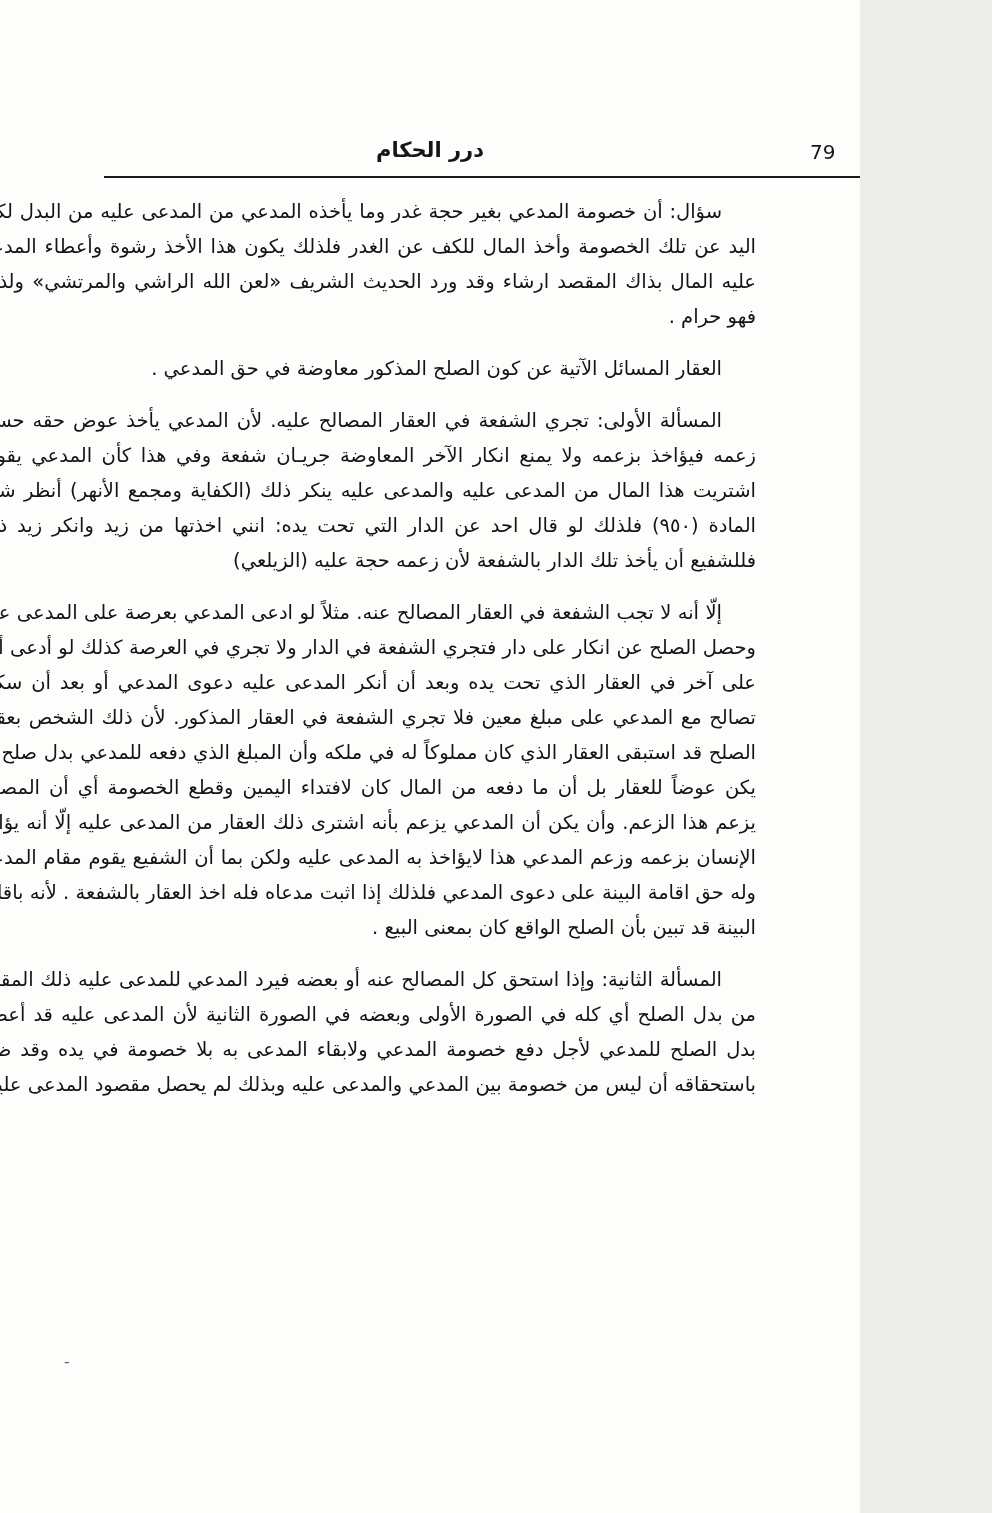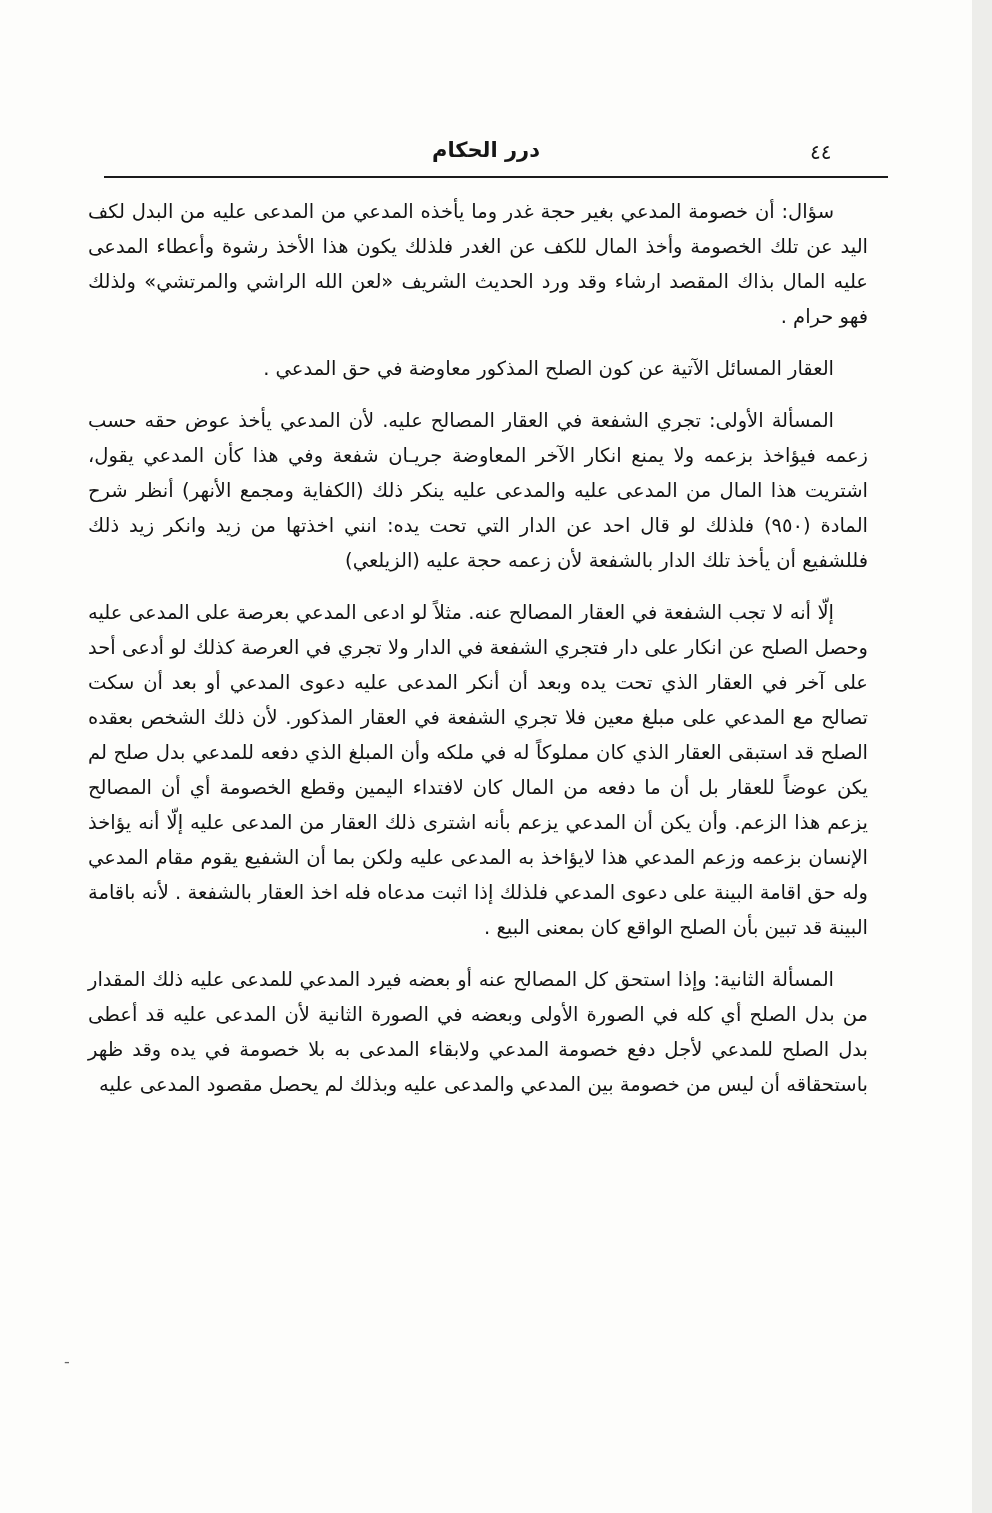--- a/index.html
+++ b/index.html
@@ -5,21 +5,21 @@
   * { box-sizing: border-box; }
   html, body { margin: 0; padding: 0; }
   body {
     width: 992px;
     height: 1513px;
     background: #ededea;
     font-family: "DejaVu Sans", sans-serif;
   }
   .page {
     position: relative;
-    width: 972px;
+    width: 860px;
     height: 1513px;
     background: #fdfdfb;
     color: #161616;
     overflow: hidden;
   }
   .book-title {
     position: absolute;
     top: 138px;
     left: 0;
     right: 0;
@@ -66,21 +66,21 @@
     font-size: 16px;
   }
 </style>
 </head>
 <body>
 
 <div class="page">
 
   <div class="book-title">درر الحكام</div>
 
-  <div class="page-number">٤٤</div>
+  <div class="page-number">79</div>
 
   <div class="header-rule"></div>
 
   <div class="text-body">
     <p>سؤال: أن خصومة المدعي بغير حجة غدر وما يأخذه المدعي من المدعى عليه من البدل لكف اليد عن تلك الخصومة وأخذ المال للكف عن الغدر فلذلك يكون هذا الأخذ رشوة وأعطاء المدعى عليه المال بذاك المقصد ارشاء وقد ورد الحديث الشريف «لعن الله الراشي والمرتشي» ولذلك فهو حرام .</p>
     <p>العقار المسائل الآتية عن كون الصلح المذكور معاوضة في حق المدعي .</p>
     <p>المسألة الأولى: تجري الشفعة في العقار المصالح عليه. لأن المدعي يأخذ عوض حقه حسب زعمه فيؤاخذ بزعمه ولا يمنع انكار الآخر المعاوضة جريـان شفعة وفي هذا كأن المدعي يقول، اشتريت هذا المال من المدعى عليه والمدعى عليه ينكر ذلك (الكفاية ومجمع الأنهر) أنظر شرح المادة (٩٥٠) فلذلك لو قال احد عن الدار التي تحت يده: انني اخذتها من زيد وانكر زيد ذلك فللشفيع أن يأخذ تلك الدار بالشفعة لأن زعمه حجة عليه (الزيلعي)</p>
     <p>إلّا أنه لا تجب الشفعة في العقار المصالح عنه. مثلاً لو ادعى المدعي بعرصة على المدعى عليه وحصل الصلح عن انكار على دار فتجري الشفعة في الدار ولا تجري في العرصة كذلك لو أدعى أحد على آخر في العقار الذي تحت يده وبعد أن أنكر المدعى عليه دعوى المدعي أو بعد أن سكت تصالح مع المدعي على مبلغ معين فلا تجري الشفعة في العقار المذكور. لأن ذلك الشخص بعقده الصلح قد استبقى العقار الذي كان مملوكاً له في ملكه وأن المبلغ الذي دفعه للمدعي بدل صلح لم يكن عوضاً للعقار بل أن ما دفعه من المال كان لافتداء اليمين وقطع الخصومة أي أن المصالح يزعم هذا الزعم. وأن يكن أن المدعي يزعم بأنه اشترى ذلك العقار من المدعى عليه إلّا أنه يؤاخذ الإنسان بزعمه وزعم المدعي هذا لايؤاخذ به المدعى عليه ولكن بما أن الشفيع يقوم مقام المدعي وله حق اقامة البينة على دعوى المدعي فلذلك إذا اثبت مدعاه فله اخذ العقار بالشفعة . لأنه باقامة البينة قد تبين بأن الصلح الواقع كان بمعنى البيع .</p>
     <p>المسألة الثانية: وإذا استحق كل المصالح عنه أو بعضه فيرد المدعي للمدعى عليه ذلك المقدار من بدل الصلح أي كله في الصورة الأولى وبعضه في الصورة الثانية لأن المدعى عليه قد أعطى بدل الصلح للمدعي لأجل دفع خصومة المدعي ولابقاء المدعى به بلا خصومة في يده وقد ظهر باستحقاقه أن ليس من خصومة بين المدعي والمدعى عليه وبذلك لم يحصل مقصود المدعى عليه</p>
   </div>

